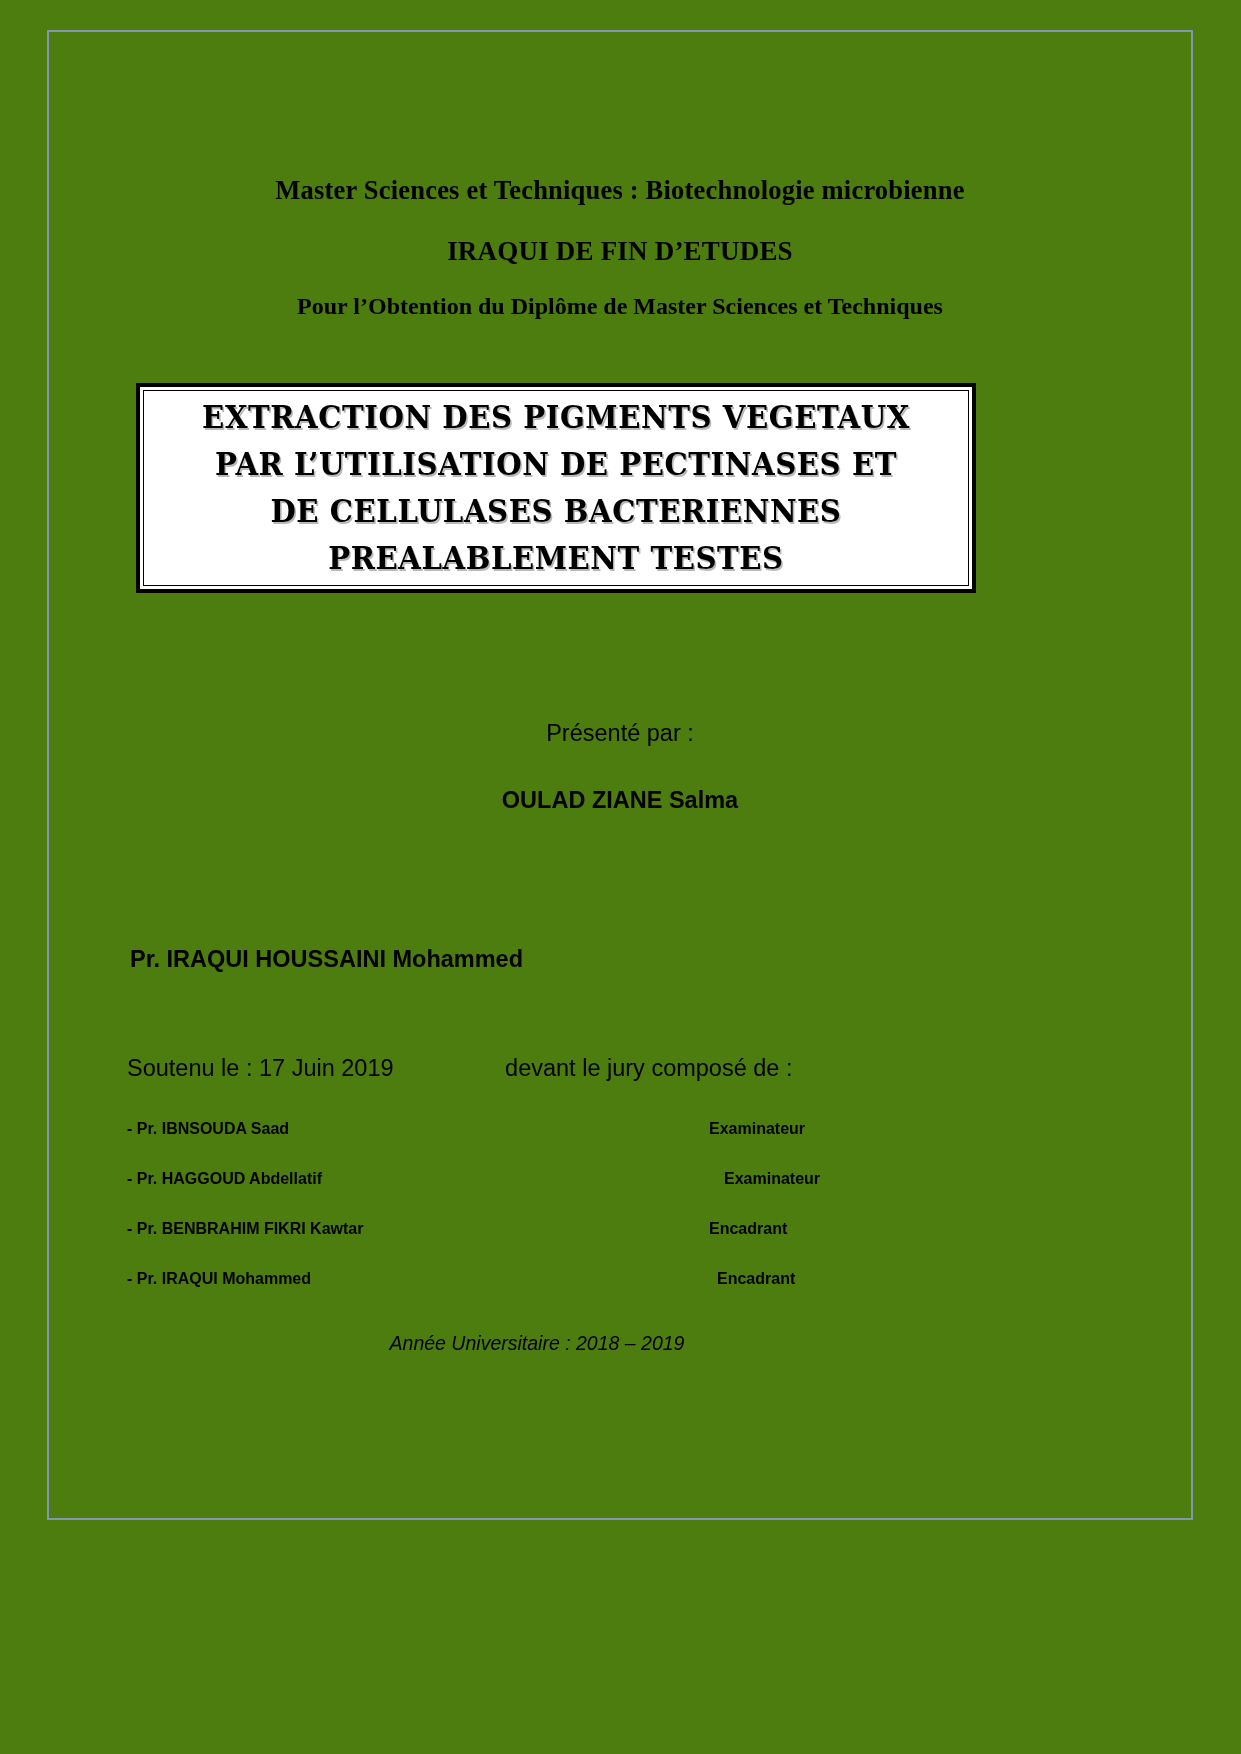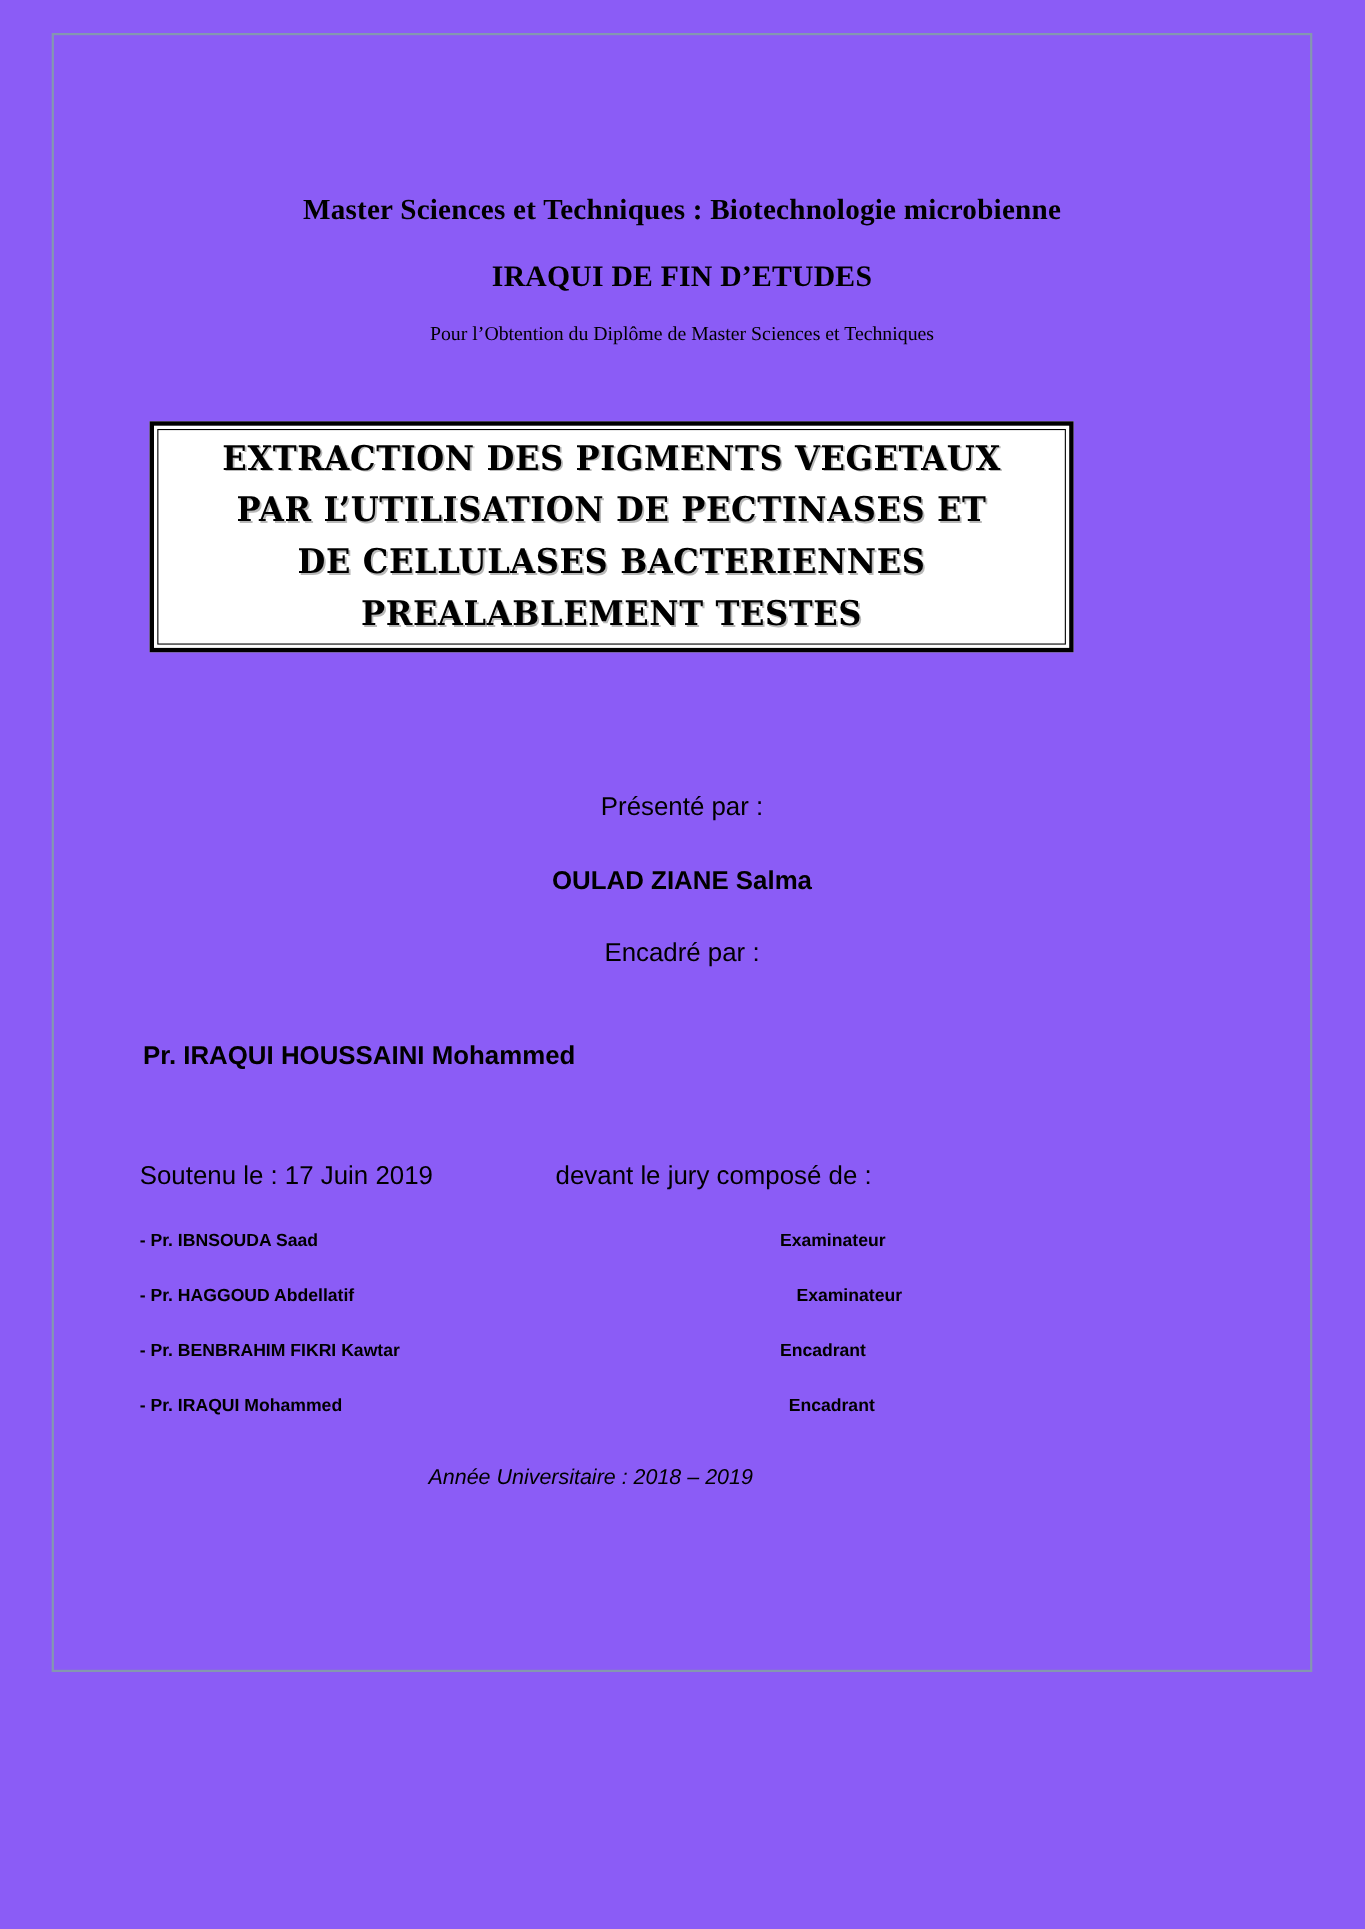--- a/index.html
+++ b/index.html
@@ -15,21 +15,21 @@
     overflow: hidden;
     position: relative;
   }
 
   
   #page {
     position: absolute;
     left: 0; top: 0;
     width: 1241px;
     height: 1754px;
-    background: #8b5cf6;
+    background: #4d7c0f;
   }
   #page-frame {
     position: absolute;
     left: 47px;
     top: 30px;
     width: 1146px;
     height: 1490px;
     border: 2px solid #8497b0;
     box-sizing: border-box;
   }
@@ -60,22 +60,22 @@
     letter-spacing: 0.2px;
     line-height: 1.2;
   }
   .hdr-line2 {
     font-size: 27px;
     font-weight: bold;
     letter-spacing: 0.2px;
     margin-top: 29px;
   }
   .hdr-line3 {
-    font-size: 18px;
-    font-weight: normal;
+    font-size: 24px;
+    font-weight: bold;
     margin-top: 26px;
   }
 
   
   #title-box-outer {
     position: absolute;
     left: 89px;
     top: 353px;
     width: 840px;
     height: 210px;
@@ -197,21 +197,20 @@
           <span class="tline">DE CELLULASES BACTERIENNES</span>
           <span class="tline">PREALABLEMENT TESTES</span>
         </div>
       </div>
     </div>
 
     <div id="presente-par" class="center-line sans">Présenté par :</div>
 
     <div id="author-name" class="center-line sans">OULAD ZIANE Salma</div>
 
-    <div id="encadre-par" class="center-line sans">Encadré par :</div>
 
     <div id="sup1" class="left-line sans">Pr. IRAQUI HOUSSAINI Mohammed</div>
 
     <div id="soutenu-row" class="sans">
       <span id="soutenu-date">Soutenu le :  17 Juin 2019</span>
       <span id="soutenu-jury">devant le jury composé de :</span>
     </div>
 
     <div id="jury-list" class="sans">
 

